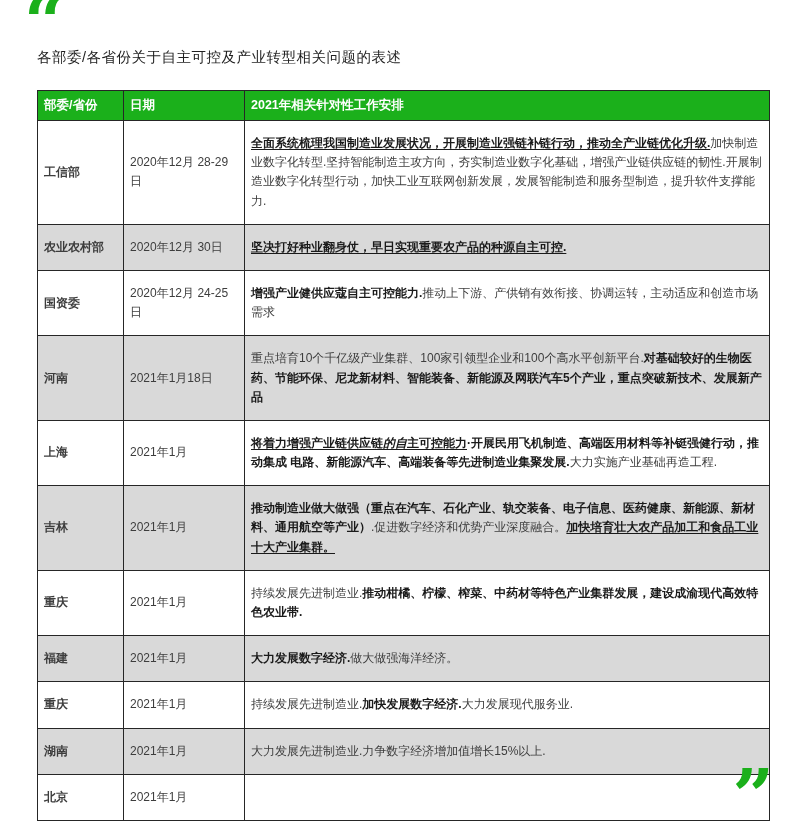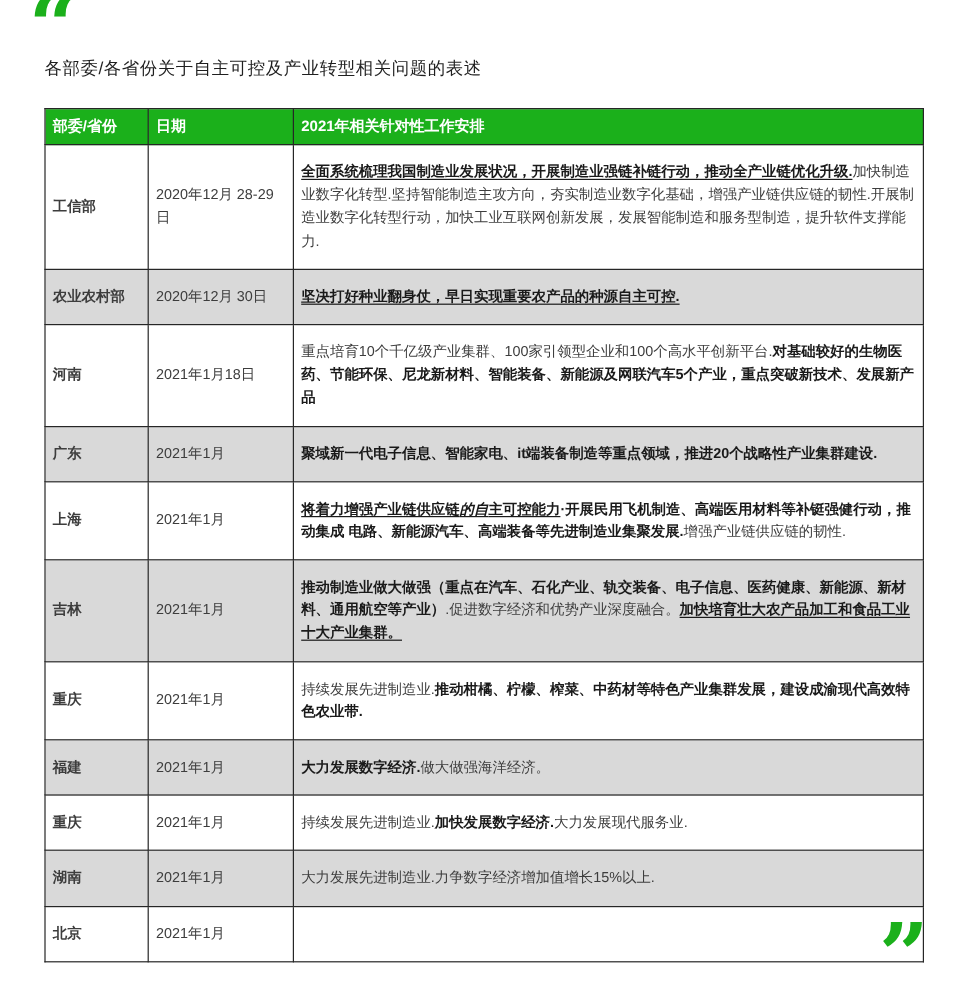--- a/index.html
+++ b/index.html
@@ -85,33 +85,33 @@
             <td class="c-entity">工信部</td>
             <td class="c-date">2020年12月 28-29 日</td>
             <td class="c-desc"><span class="seg b u">全面系统梳理我国制造业发展状况，开展制造业强链补链行动，推动全产业链优化升级.</span><span class="seg">加快制造业数字化转型.坚持智能制造主攻方向，夯实制造业数字化基础，增强产业链供应链的韧性.开展制造业数字化转型行动，加快工业互联网创新发展，发展智能制造和服务型制造，提升软件支撑能力.</span></td>
           </tr>
           <tr>
             <td class="c-entity">农业农村部</td>
             <td class="c-date">2020年12月 30日</td>
             <td class="c-desc"><span class="seg b u">坚决打好种业翻身仗，早日实现重要农产品的种源自主可控.</span></td>
           </tr>
           <tr>
+            <td class="c-entity">国资委</td>
+            <td class="c-date">2020年12月 24-25 日</td>
+            <td class="c-desc"><span class="seg b">增强产业健供应蔻自主可控能力.</span><span class="seg">推动上下游、产供销有效衔接、协调运转，主动适应和创造市场需求</span></td>
+          </tr>
+          <tr>
             <td class="c-entity">河南</td>
             <td class="c-date">2021年1月18日</td>
             <td class="c-desc"><span class="seg">重点培育10个千亿级产业集群、100家引领型企业和100个高水平创新平台.</span><span class="seg b">对基础较好的生物医药、节能环保、尼龙新材料、智能装备、新能源及网联汽车5个产业，重点突破新技术、发展新产品</span></td>
           </tr>
           <tr>
-            <td class="c-entity">广东</td>
-            <td class="c-date">2021年1月</td>
-            <td class="c-desc"><span class="seg b">聚域新一代电子信息、智能家电、it端装备制造等重点领域，推进20个战略性产业集群建设.</span></td>
-          </tr>
-          <tr>
             <td class="c-entity">上海</td>
             <td class="c-date">2021年1月</td>
-            <td class="c-desc"><span class="seg b u">将着力增强产业链供应链</span><span class="seg b u i">的自</span><span class="seg b u">主可控能力</span><span class="seg b">·开展民用飞机制造、高端医用材料等补铤强健行动，推动集成 电路、新能源汽车、高端装备等先进制造业集聚发展.</span><span class="seg">增强产业链供应链的韧性.</span></td>
+            <td class="c-desc"><span class="seg b u">将着力增强产业链供应链</span><span class="seg b u i">的自</span><span class="seg b u">主可控能力</span><span class="seg b">·开展民用飞机制造、高端医用材料等补铤强健行动，推动集成 电路、新能源汽车、高端装备等先进制造业集聚发展.</span><span class="seg">大力实施产业基础再造工程.</span></td>
           </tr>
           <tr>
             <td class="c-entity">吉林</td>
             <td class="c-date">2021年1月</td>
             <td class="c-desc"><span class="seg b">推动制造业做大做强（重点在汽车、石化产业、轨交装备、电子信息、医药健康、新能源、新材料、通用航空等产业）</span><span class="seg">.促进数字经济和优势产业深度融合。</span><span class="seg b u">加快培育壮大农产品加工和食品工业十大产业集群。</span></td>
           </tr>
           <tr>
             <td class="c-entity">重庆</td>
             <td class="c-date">2021年1月</td>
             <td class="c-desc"><span class="seg">持续发展先进制造业.</span><span class="seg b">推动柑橘、柠檬、榨菜、中药材等特色产业集群发展，建设成渝现代高效特色农业带.</span></td>

